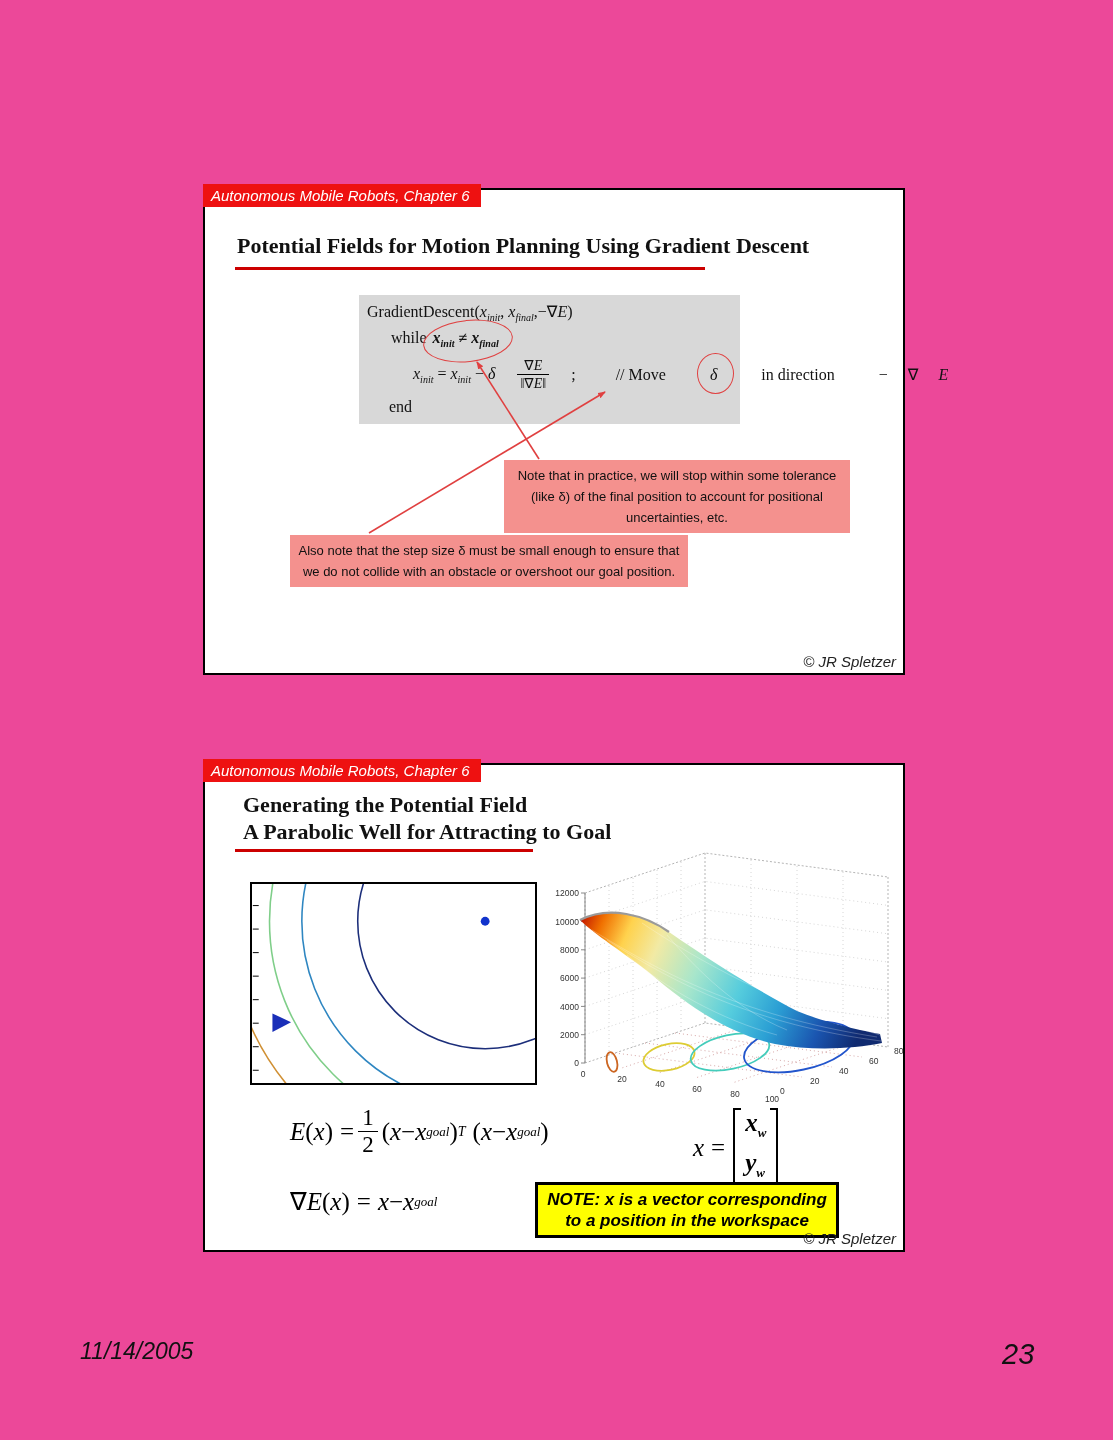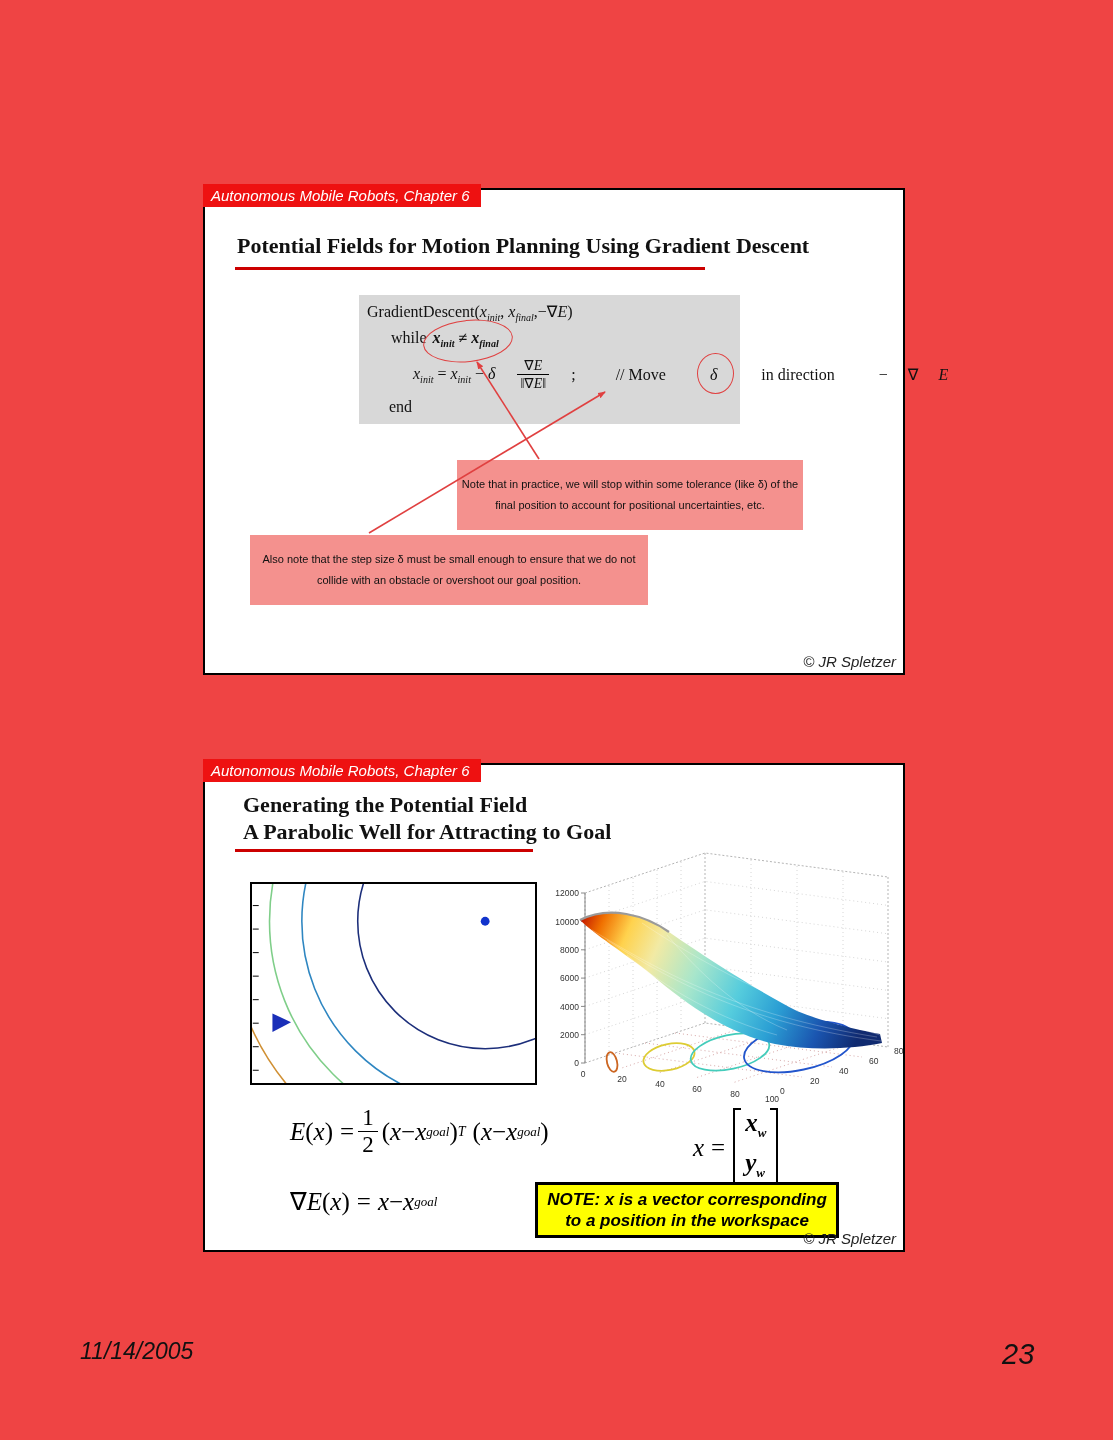--- a/index.html
+++ b/index.html
@@ -1,17 +1,17 @@
 <!DOCTYPE html>
 <html><head>
 <meta charset="utf-8">
 <style>
   * { margin:0; padding:0; box-sizing:border-box; }
   body { width:1113px; height:1440px; background:#ffffff; font-family:"Liberation Sans",sans-serif; }
-  .page { position:relative; width:1113px; height:1440px; background:#ef4444; overflow:hidden; }
+  .page { position:relative; width:1113px; height:1440px; background:#ec4899; overflow:hidden; }
 
   .slide { position:absolute; left:203px; width:702px; background:#fff; border:2px solid #000; }
   #slide1 { top:188px; height:487px; }
   #slide2 { top:763px; height:489px; }
 
   .banner { position:absolute; left:-2px; top:-6px; height:23px; background:#ee1111; color:#fff;
             font-style:italic; font-size:15px; line-height:23px; padding:0 12px 0 8px; white-space:nowrap; }
 
   .slide-title { position:absolute; font-family:"Liberation Serif",serif; font-weight:bold; color:#111;
                  font-size:22px; line-height:27px; }
@@ -38,24 +38,24 @@
   .cmtgap { display:inline-block; width:20px; }
 
   .ellipsed { position:relative; display:inline-block; padding:0 2px;font-weight:bold; }
   .ellipsed::after { content:""; position:absolute; left:-8px; right:-12px; top:-9px; bottom:-13px;
                      border:1.6px solid #e04040; border-radius:50%; transform:rotate(-6deg); }
   .circled { position:relative; display:inline-block; }
   .circled::after { content:""; position:absolute; left:-13px; top:-13px; width:35px; height:39px;
                     border:1.6px solid #e04040; border-radius:50%; }
 
   
-  .note { position:absolute; background:#f4918e; color:#111; font-size:11px; line-height:21px;
-          text-align:center; padding:14px 4px; }
+  .note { position:absolute; background:#f4918e; color:#111; font-size:13px; line-height:21px;
+          text-align:center; padding:5px 4px;margin-left:47px; }
   .notebox1 { left:252px; top:270px; width:346px; }
-  .notebox2 { left:45px; top:345px; width:398px; }
+  .notebox2 { left:38px; top:345px; width:398px; }
 
   .overlay { position:absolute; left:0; top:0; pointer-events:none; }
 
   .credit { position:absolute; right:7px; bottom:3px; font-size:15px; font-style:italic; color:#222; }
 
   
   .contour-svg { position:absolute; left:45px; top:117px; background:#fff; border:2px solid #000; }
   .surface-svg { position:absolute; left:342px; top:70px; }
   svg text { font-family:"Liberation Sans",sans-serif; fill:#333; }
 

